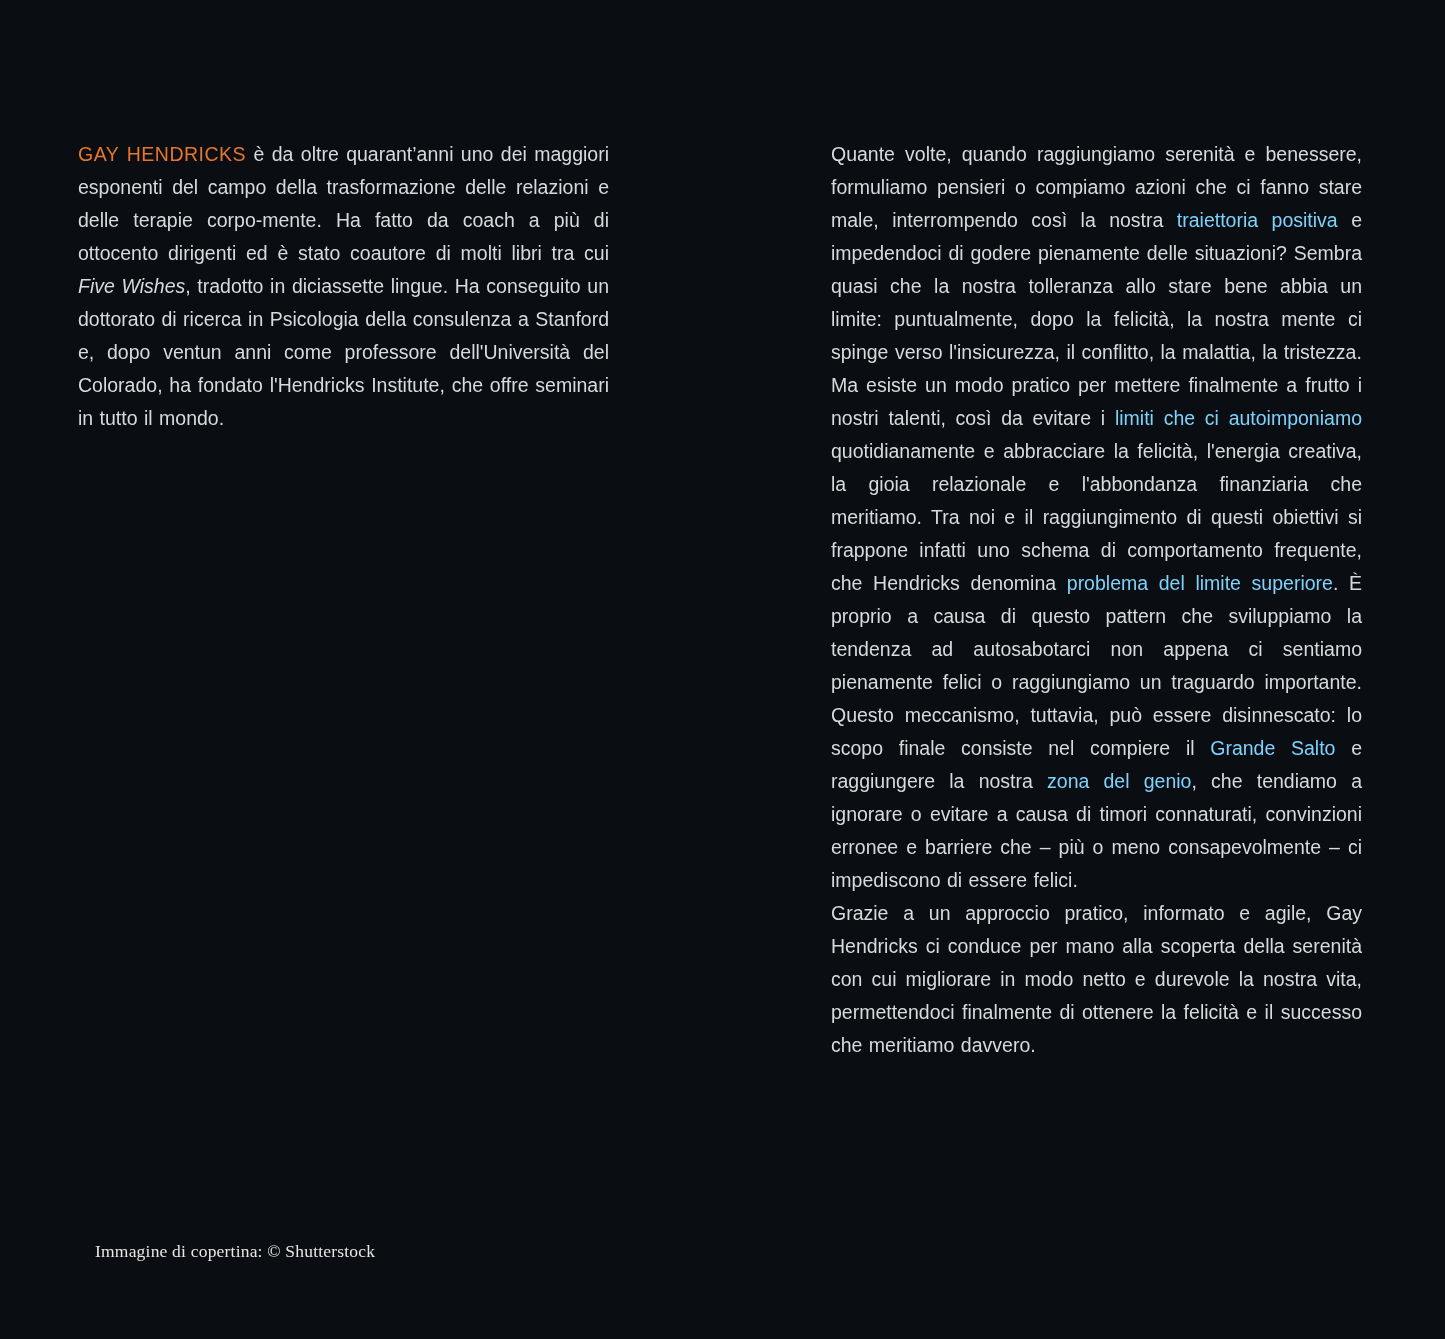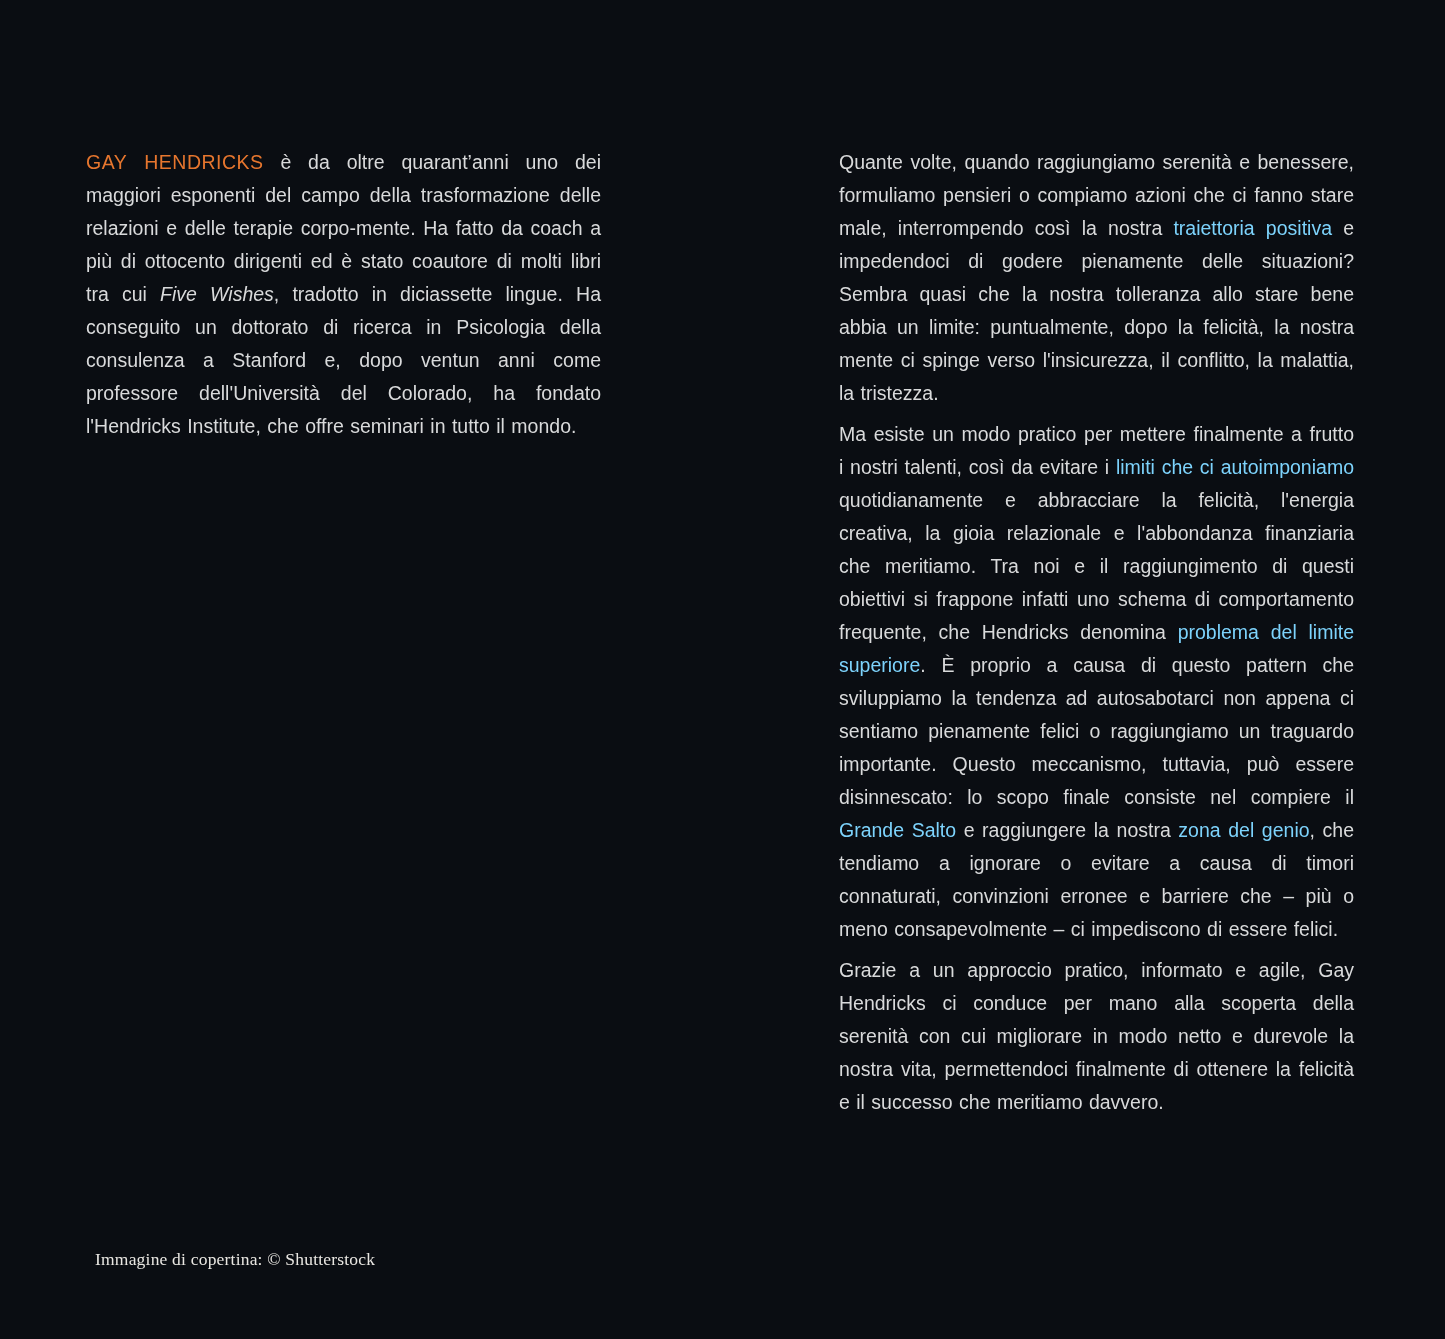--- a/index.html
+++ b/index.html
@@ -23,21 +23,21 @@
     font-size: 19.5px;
     line-height: 33px;
     text-align: justify;
     hyphens: auto;
     -webkit-hyphens: auto;
     word-spacing: 1px;
   }
   .left-col  { left: 78px;  }
   .right-col { left: 831px; }
   .text-col p {
-    margin: 8px;
+    margin: 0;
     padding: 0;
   }
   .seg-accent {
     color: #e6762e;
     letter-spacing: 0.5px;
   }
   .seg-italic {
     font-style: italic;
   }
   .seg-bold {
@@ -45,21 +45,20 @@
     color: #7dd3fc;
   }
   .credit {
     position: absolute;
     left: 95px;
     top: 1241px;
     font-family: "Liberation Serif", serif;
     font-size: 17.5px;
     color: #e9e7e2;
     letter-spacing: 0.2px;
-    margin-top: 8px;
   }
 </style>
 </head>
 <body>
 
 <div class="page">
 
   <div class="text-col left-col">
     <p><span class="seg-accent">GAY HENDRICKS</span><span> è da oltre quarant’anni uno dei maggiori esponenti del campo della trasformazione delle relazioni e delle terapie corpo-mente. Ha fatto da coach a più di ottocento dirigenti ed è stato coautore di molti libri tra cui </span><span class="seg-italic">Five Wishes</span><span>, tradotto in diciassette lingue. Ha conseguito un dottorato di ricerca in Psicologia della consulenza a Stanford e, dopo ventun anni come professore dell'Università del Colorado, ha fondato l'Hendricks Institute, che offre seminari in tutto il mondo.</span></p>
   </div>

